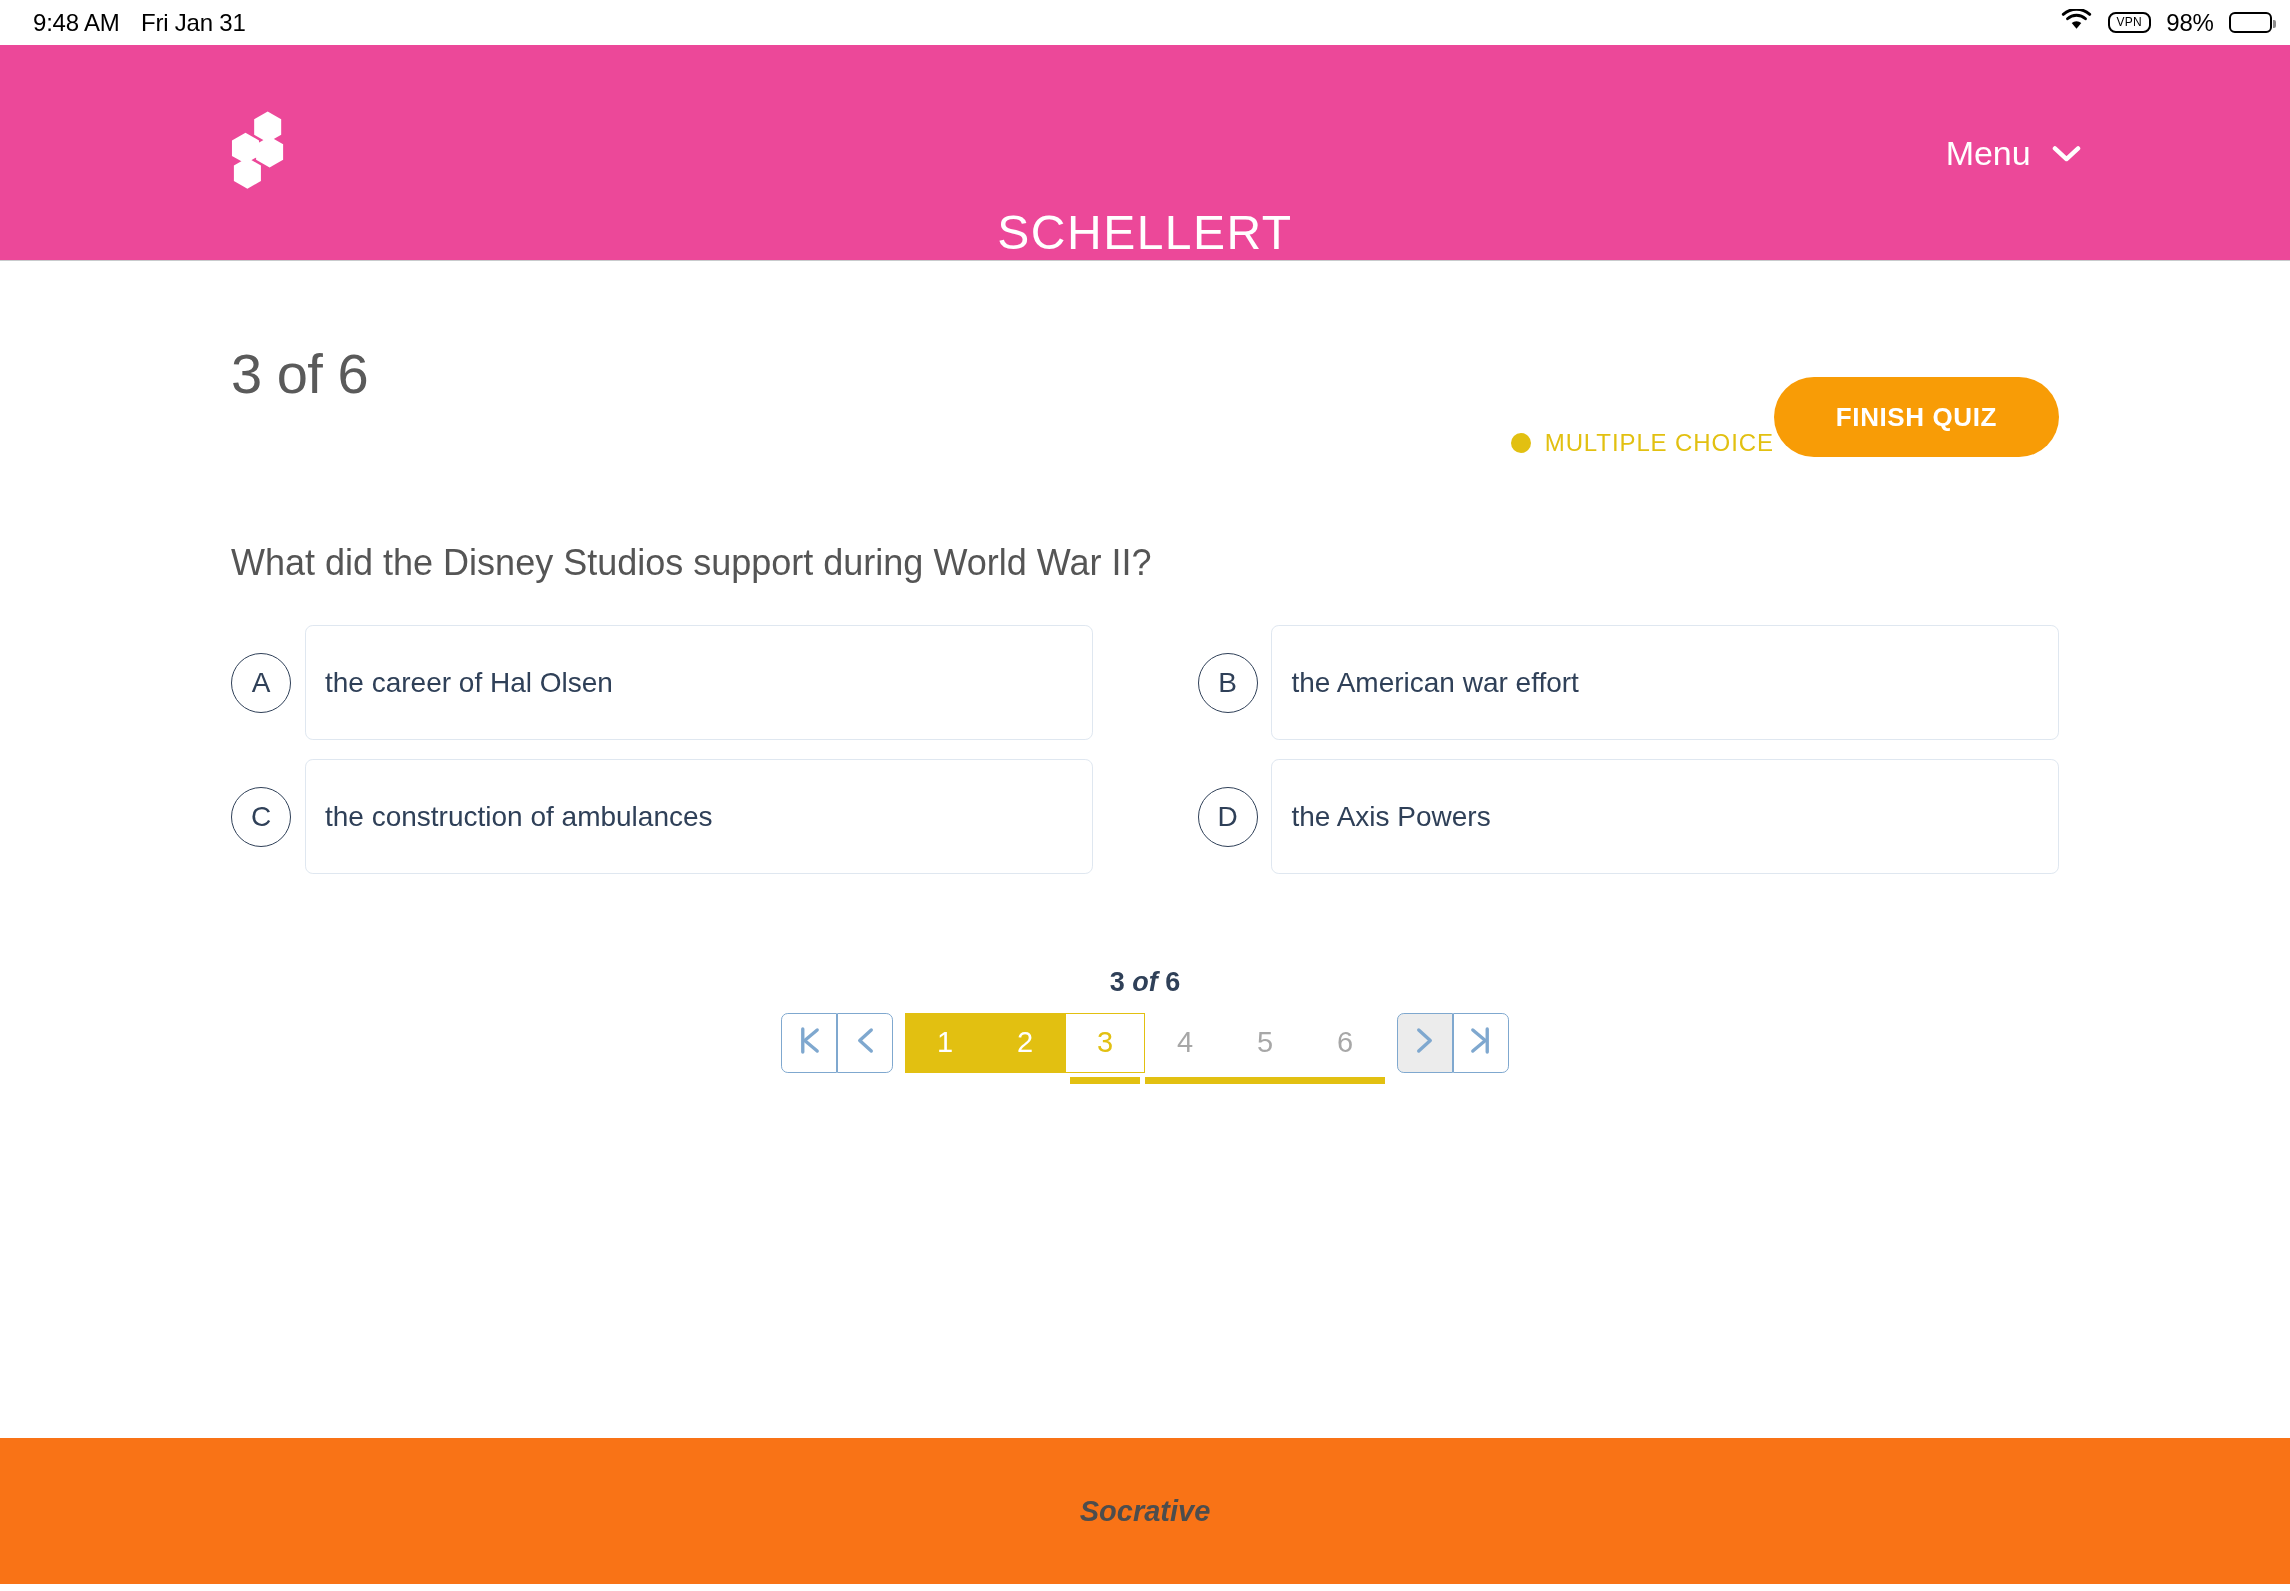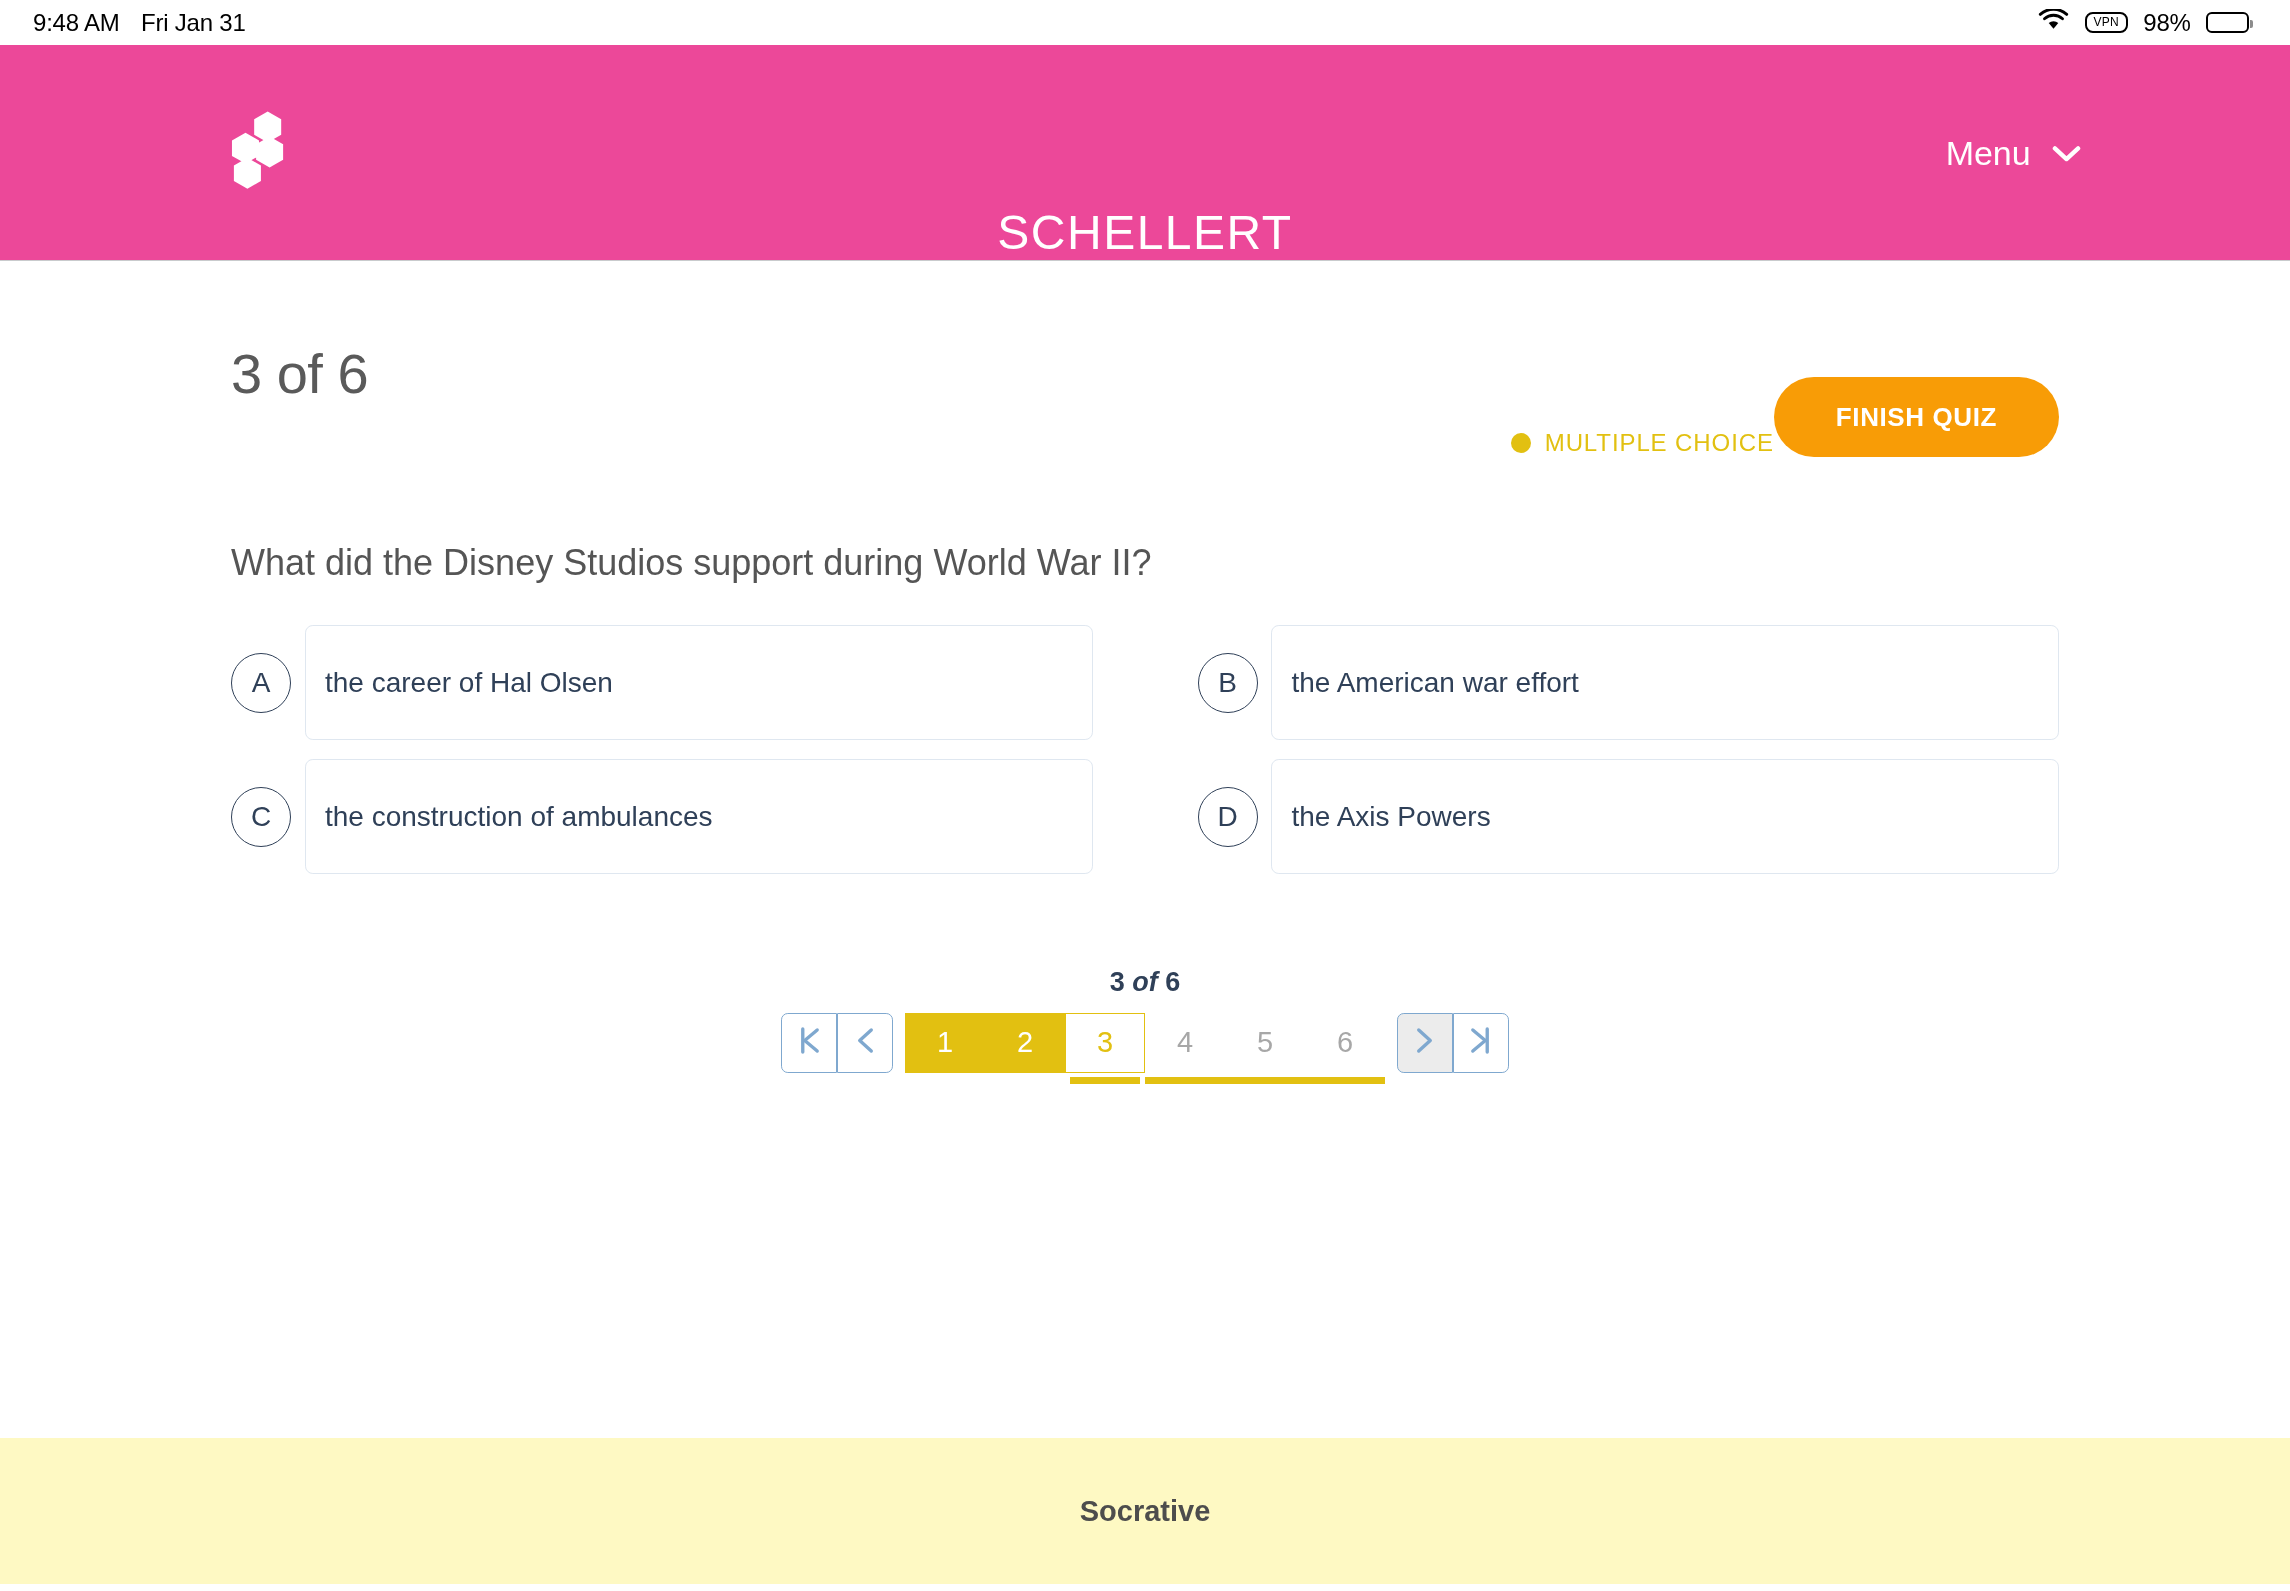--- a/index.html
+++ b/index.html
@@ -9,21 +9,21 @@
     font-family: "Liberation Sans", sans-serif;
     overflow: hidden;
   }
 
   
   .statusbar {
     height: 45px;
     display: flex;
     align-items: center;
     justify-content: space-between;
-    padding: 0 41px 0 33px;
+    padding: 0 18px 0 33px;
     background: #ffffff;
     color: #000000;
   }
   .sb-left { display: flex; align-items: center; gap: 21.3px; }
   .sb-time { font-size: 24px; font-weight: 500; letter-spacing: -0.2px; }
   .sb-date { font-size: 24px; font-weight: 500; letter-spacing: -0.2px; }
   .sb-right { display: flex; align-items: center; gap: 15.5px; }
   .vpn-badge {
     border: 2.4px solid #000;
     border-radius: 7.8px;
@@ -216,24 +216,25 @@
   .pg-num.done { background: #e2c011; color: #ffffff; }
   .pg-num.current { background: #ffffff; color: #e2c011; border: 1.9px solid #e2c011; }
   .pg-num.todo { background: #ffffff; color: #a7a7a7; }
   .pg-bar { height: 6.8px; width: 80px; background: transparent; margin-top: 3.9px; }
   .pg-bar.gold { background: #e2c011; width: 70px; }
   .pg-bar.goldwide { background: #e2c011; width: 80px; }
 
   
   .footer {
     height: 146px;
-    background: #fef9c3;
+    background: #f97316;
     display: flex;
     align-items: center;
     justify-content: center;
+    font-style: italic;
   }
   .footer-text {
     font-size: 29px;
     font-weight: 700;
     color: #4d4d4d;
   }
   .home-area {
     height: 44px;
     background: #ffffff;
     display: flex;

